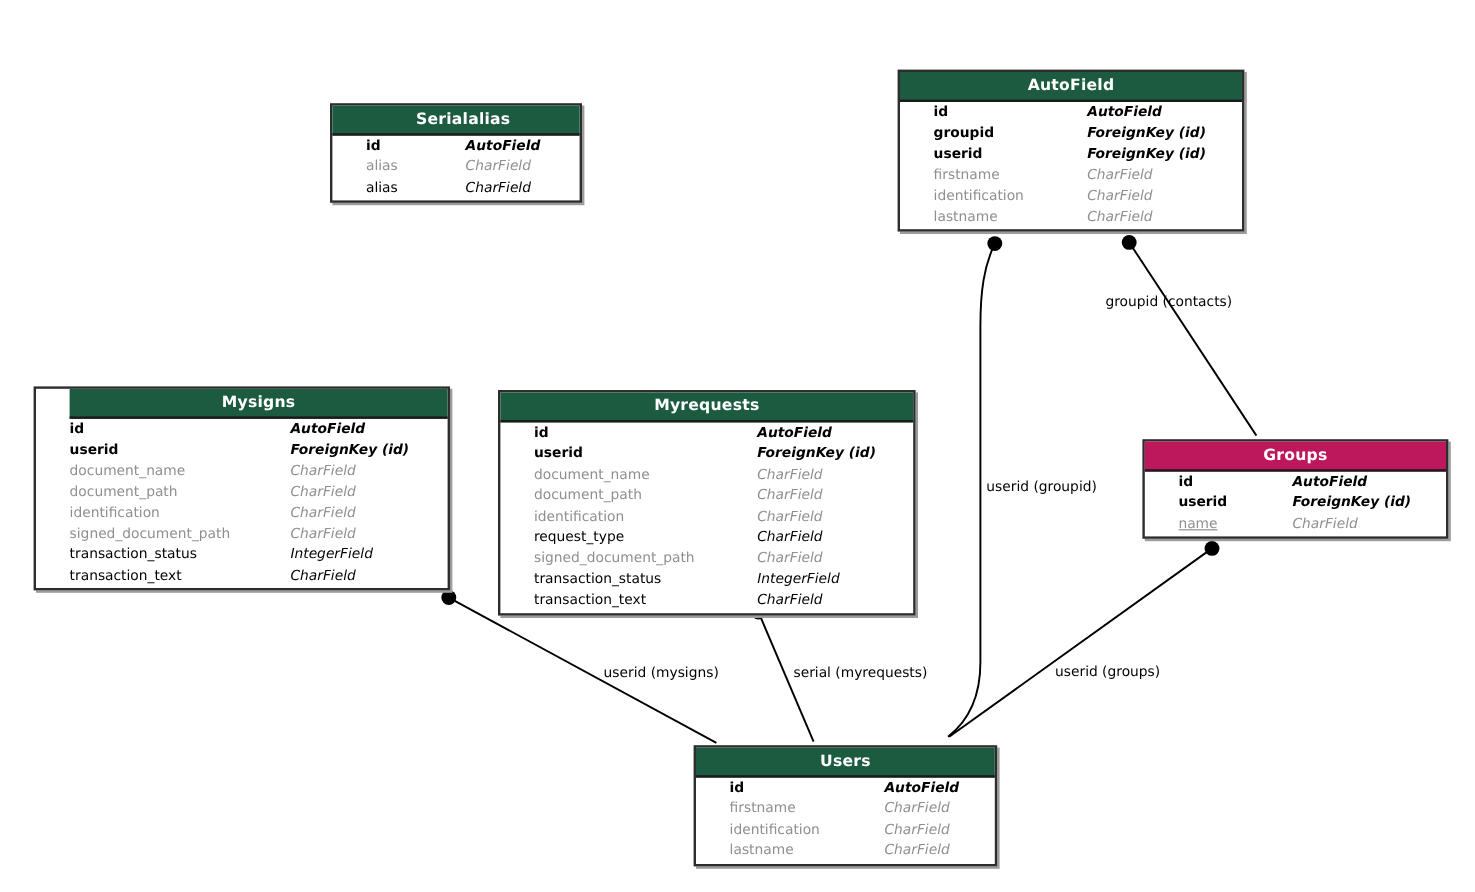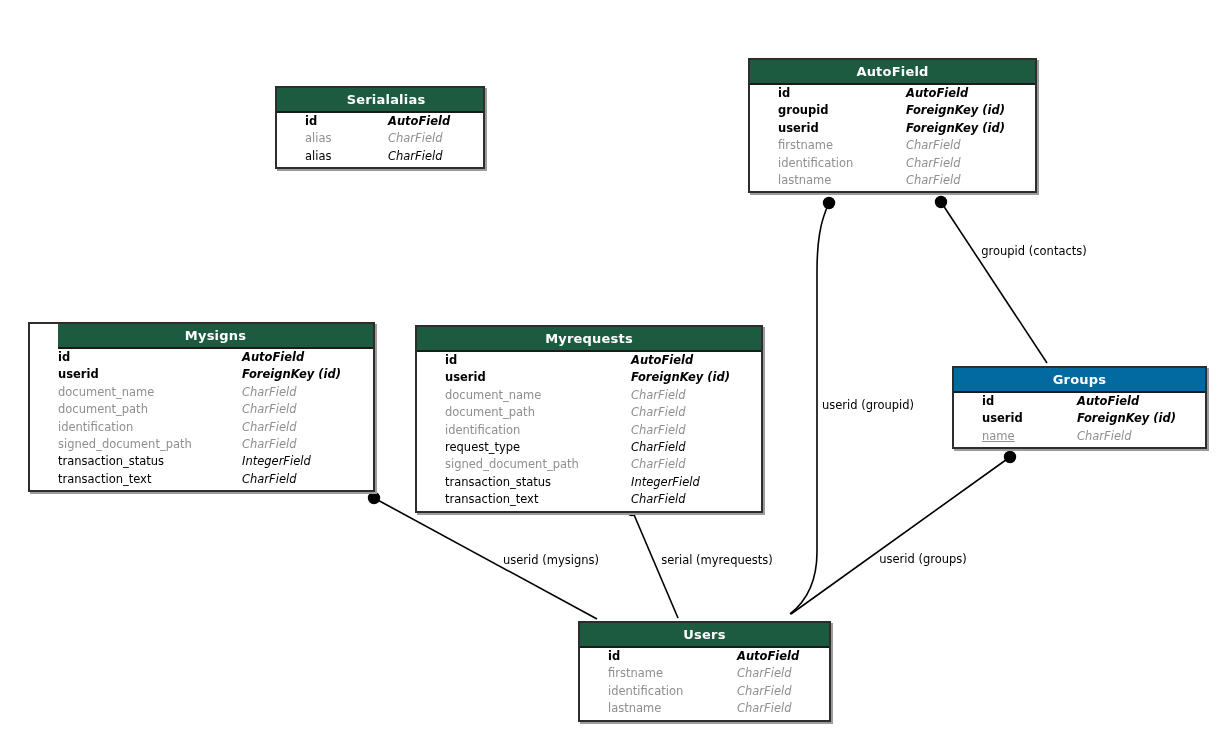--- a/index.html
+++ b/index.html
@@ -51,21 +51,21 @@
     <circle cx="829" cy="203" r="6.2" fill="#000"></circle>
 
     <line x1="941" y1="202" x2="1047" y2="363" stroke="#000" stroke-width="1.6"></line>
     <circle cx="941" cy="202" r="6.2" fill="#000"></circle>
   </svg>
 
   <div class="edge-label" style="left:551px; top:560px">userid (mysigns)</div>
   <div class="edge-label" style="left:717px; top:560px">serial (myrequests)</div>
   <div class="edge-label" style="left:923px; top:559px">userid (groups)</div>
   <div class="edge-label" style="left:868px; top:405px">userid (groupid)</div>
-  <div class="edge-label" style="left:1034px; top:251px">groupid (contacts)</div>
+  <div class="edge-label" style="left:974px; top:251px">groupid (contacts)</div>
 
 <div class="dbtable" style="left: 275px; top: 86px; width: 206px;">
       <div class="hdr" style="background: rgb(29, 91, 65); color: rgb(255, 255, 255); padding-left: 12px;">Serialalias</div>
       <div class="row bold">
         <span class="fname" style="width: 83px;">id</span>
         <span class="ftype">AutoField</span>
       </div>
       <div class="row muted">
         <span class="fname" style="width: 83px;">alias</span>
         <span class="ftype">CharField</span>
@@ -170,21 +170,21 @@
       <div class="row normal">
         <span class="fname" style="width: 186px;">transaction_status</span>
         <span class="ftype">IntegerField</span>
       </div>
       <div class="row normal">
         <span class="fname" style="width: 186px;">transaction_text</span>
         <span class="ftype">CharField</span>
       </div>
     </div>
     <div class="dbtable" style="left: 952px; top: 366px; width: 251px;">
-      <div class="hdr" style="background: #0369a1; color: rgb(255, 255, 255);">Groups</div>
+      <div class="hdr" style="background: #be185d; color: rgb(255, 255, 255);">Groups</div>
       <div class="row bold">
         <span class="fname" style="width: 95px;">id</span>
         <span class="ftype">AutoField</span>
       </div>
       <div class="row bold">
         <span class="fname" style="width: 95px;">userid</span>
         <span class="ftype">ForeignKey (id)</span>
       </div>
       <div class="row muted">
         <span class="fname" style="width: 95px; text-decoration: underline;">name</span>

